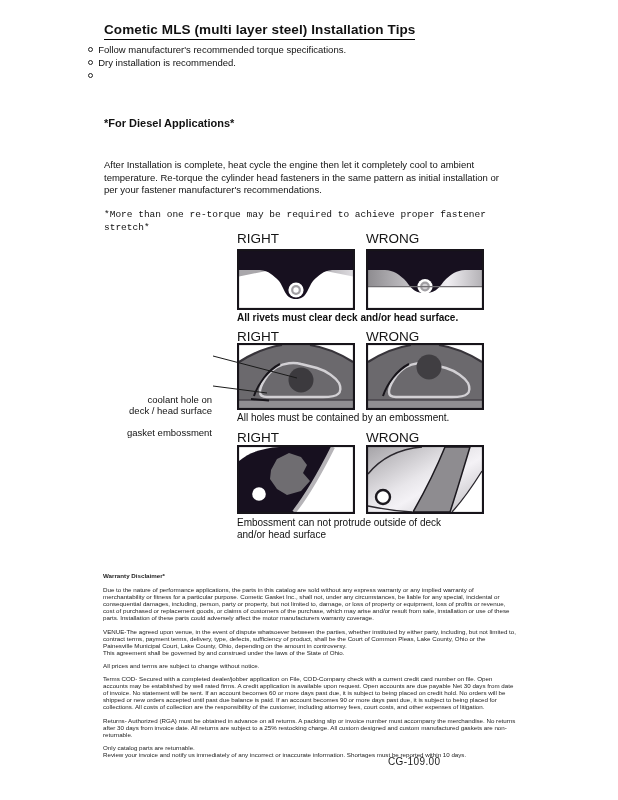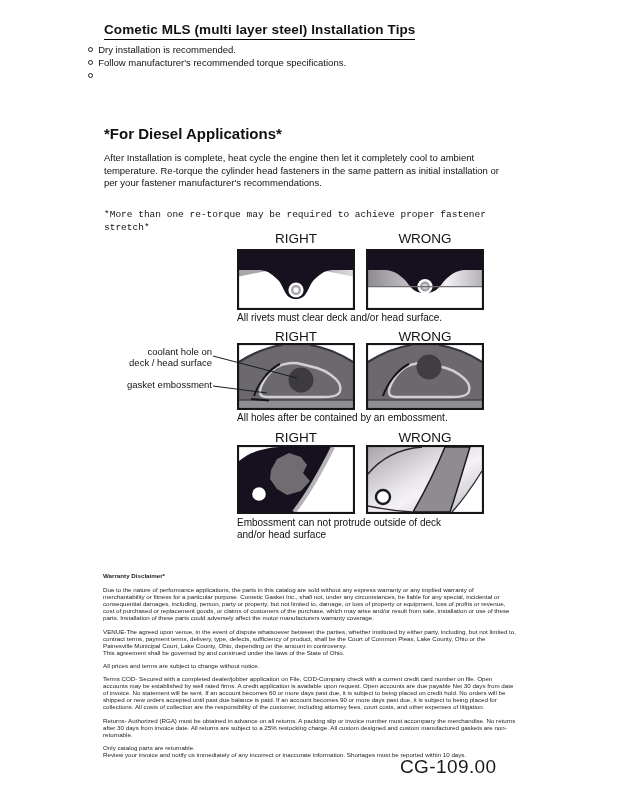--- a/index.html
+++ b/index.html
@@ -18,50 +18,50 @@
   .b-row { display:flex; align-items:flex-start; }
   .b-row.sub { padding-left:26px; }
   .marker-open {
     flex:0 0 auto; width:3.2px; height:3.2px; border:1px solid #222;
     border-radius:50%; margin:4.2px 5px 0 0;
   }
   .marker-dot {
     flex:0 0 auto; width:4.2px; height:4.2px; background:#111;
     border-radius:50%; margin:3.8px 4px 0 0;
   }
-  .h2 { left:104px; top:117px; font-size:15px; font-weight:bold;margin-top:8px; }
+  .h2 { left:104px; top:117px; font-size:11px; font-weight:bold; }
   .para { left:104px; width:402px; font-size:9.5px; line-height:12.6px; }
   .p1 { top:134px; }
-  .p2 { top:152px; }
+  .p2 { top:159px; }
   .p3 { top:209px;font-family:Liberation Mono, monospace; }
-  .fig-label { width:118px; text-align:center; font-size:13.5px; color:#141414; }
+  .fig-label { width:118px; text-align:left; font-size:13.5px; color:#141414; }
   .caption { font-size:10px; line-height:11.5px; color:#111; }
-  .ann { left:96px; width:116px; text-align:right; font-size:9.5px; line-height:11px; white-space:pre-line; }
+  .ann { left:96px; width:116px; text-align:right; font-size:9.5px; line-height:11px; white-space:pre-line;margin-top:48px; }
   .fine { left:103px; top:572px; width:413px; font-size:6.2px; line-height:7.1px; color:#222; }
   .fine p { margin:0 0 6px 0; white-space:pre-line; }
   .fine .fh { font-weight:bold; margin-bottom:7px; }
-  .footer { left:400px; top:756px; font-size:19px; letter-spacing:0.4px; color:#1a1a1a; }
+  .footer { left:388px; top:756px; font-size:10px; letter-spacing:0.4px; color:#1a1a1a; }
   svg { display:block; }
   .overlay { pointer-events:none; z-index:5; }
 </style>
 </head>
 <body>
 
 <div class="page">
 
   <div class="abs title">Cometic MLS (multi layer steel) Installation Tips</div>
 
   <div class="abs bullets">
     <div class="b-row">
       <span class="marker-open"></span>
-      <span>Dry installation is recommended.</span>
+      <span>Follow manufacturer's recommended torque specifications.</span>
     </div>
     <div class="b-row">
       <span class="marker-open"></span>
-      <span>Follow manufacturer's recommended torque specifications.</span>
+      <span>Dry installation is recommended.</span>
     </div>
     <div class="b-row">
       <span class="marker-open"></span>
     </div>
   </div>
 
   <div class="abs h2">*For Diesel Applications*</div>
   <div class="abs para p2">After Installation is complete, heat cycle the engine then let it completely cool to ambient temperature. Re-torque the cylinder head fasteners in the same pattern as initial installation or per your fastener manufacturer's recommendations.</div>
   <div class="abs para p3">*More than one re-torque may be required to achieve proper fastener stretch*</div>
 
@@ -97,21 +97,21 @@
     <rect x="1" y="1" width="116" height="59" fill="#ffffff"></rect>
     <rect x="2" y="20" width="114" height="17.5" fill="url(#wg2)"></rect>
     <path d="M2,2 H116 V21 H99 C90,21.5 86,25 80,30 C74,36 72,44 59,44 C46,44 44,36 38,30 C32,25 28,21.5 19,21 H2 Z" fill="#17101f"></path>
     <circle cx="59" cy="37.5" r="7.6" fill="#ffffff"></circle>
     <circle cx="59" cy="37.5" r="4.9" fill="#a19fa3"></circle>
     <circle cx="59" cy="37.5" r="2.7" fill="#d4d2d6"></circle>
     <line x1="2" y1="37.6" x2="116" y2="37.6" stroke="#706e72" stroke-width="1.3"></line>
     <rect x="1" y="1" width="116" height="59" fill="none" stroke="#17141a" stroke-width="2.2"></rect>
   </svg>
 
-  <div class="abs caption" style="left:237px; top:312px; width:250px;">All rivets must clear deck and/or head surface.</div>
+  <div class="abs caption" style="left:237px; top:312px; width:250px;font-weight:bold;">All rivets must clear deck and/or head surface.</div>
 
   <div class="abs fig-label" style="left:237px; top:329px;">RIGHT</div>
   <div class="abs fig-label" style="left:366px; top:329px;">WRONG</div>
 
   <div class="abs ann" style="top:346px;">coolant hole on
 deck / head surface</div>
   <div class="abs ann" style="top:379px;">gasket embossment</div>
 
   <svg class="abs" style="left:237px; top:343px;" width="118" height="67" viewBox="0 0 118 67">
     <rect x="1" y="1" width="116" height="65" fill="#ffffff"></rect>
@@ -138,21 +138,21 @@
     <path d="M17,53 C21,41 31,27 43,21" stroke="#17141a" stroke-width="2" fill="none"></path>
     <circle cx="63" cy="24" r="12.5" fill="#403e42"></circle>
     <rect x="1" y="1" width="116" height="65" fill="none" stroke="#17141a" stroke-width="2.2"></rect>
   </svg>
 
   <svg class="abs overlay" style="left:118px; top:340px;" width="250" height="78" viewBox="0 0 250 78">
     <line x1="95" y1="16" x2="179" y2="38" stroke="#1a1a1a" stroke-width="1"></line>
     <line x1="95" y1="46" x2="149" y2="53" stroke="#1a1a1a" stroke-width="1"></line>
   </svg>
 
-  <div class="abs caption" style="left:237px; top:412px; width:250px;">All holes after be contained by an embossment.</div>
+  <div class="abs caption" style="left:237px; top:412px; width:250px;">All holes must be contained by an embossment.</div>
 
   <div class="abs fig-label" style="left:237px; top:430px;">RIGHT</div>
   <div class="abs fig-label" style="left:366px; top:430px;">WRONG</div>
 
   <svg class="abs" style="left:237px; top:445px;" width="118" height="69" viewBox="0 0 118 69">
     <rect x="1" y="1" width="116" height="67" fill="#ffffff"></rect>
     <path d="M2,16 C12,7 27,3 42,2 L96,2 C84,26 72,48 57,67 L2,67 Z" fill="#17101f"></path>
     <path d="M96,2 C84,26 72,48 57,67" stroke="#b6b4b8" stroke-width="4" fill="none"></path>
     <path d="M34,25 L40,14 L52,8 L64,12 L70,20 L66,28 L73,36 L64,46 L50,50 L40,44 L33,34 Z" fill="#6f6d71"></path>
     <circle cx="22" cy="49" r="6.8" fill="#ffffff"></circle>

